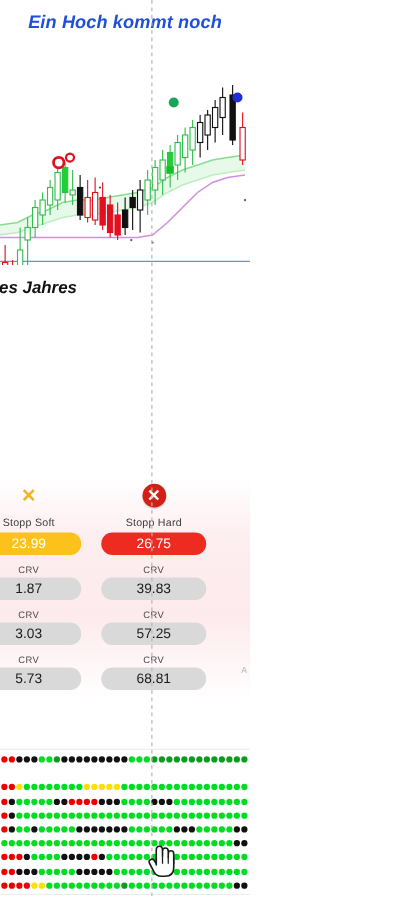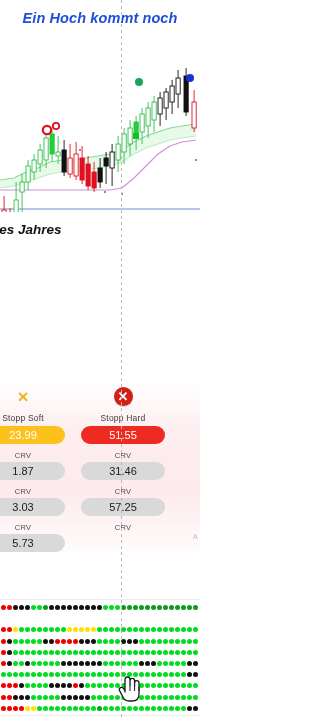--- a/index.html
+++ b/index.html
@@ -202,27 +202,28 @@
       <div class="crvpill">3.03</div>
       <div class="crvlabel">CRV</div>
       <div class="crvpill">5.73</div>
     </div>
 
     <div class="col hard">
       <div class="mark">
         <span class="x-hard">✕</span>
       </div>
       <div class="hdr">Stopp Hard</div>
-      <div class="pill red">51.55</div>
+      <div class="pill red">26.75</div>
 
       <div class="crvlabel">CRV</div>
-      <div class="crvpill">31.46</div>
+      <div class="crvpill">39.83</div>
       <div class="crvlabel">CRV</div>
       <div class="crvpill">57.25</div>
       <div class="crvlabel">CRV</div>
+      <div class="crvpill">68.81</div>
     </div>
   </div>
 
   <div class="edge-frag">A</div>
 
   <div class="matrix" id="matrix">
       <div class="sep" style="top: 3px;"></div>
       <div class="mrow" style="top: 9px;">
         <div class="dot" style="left: 1px; background: rgb(238, 0, 0);"></div>
         <div class="dot" style="left: 7px; background: rgb(238, 0, 0);"></div>

